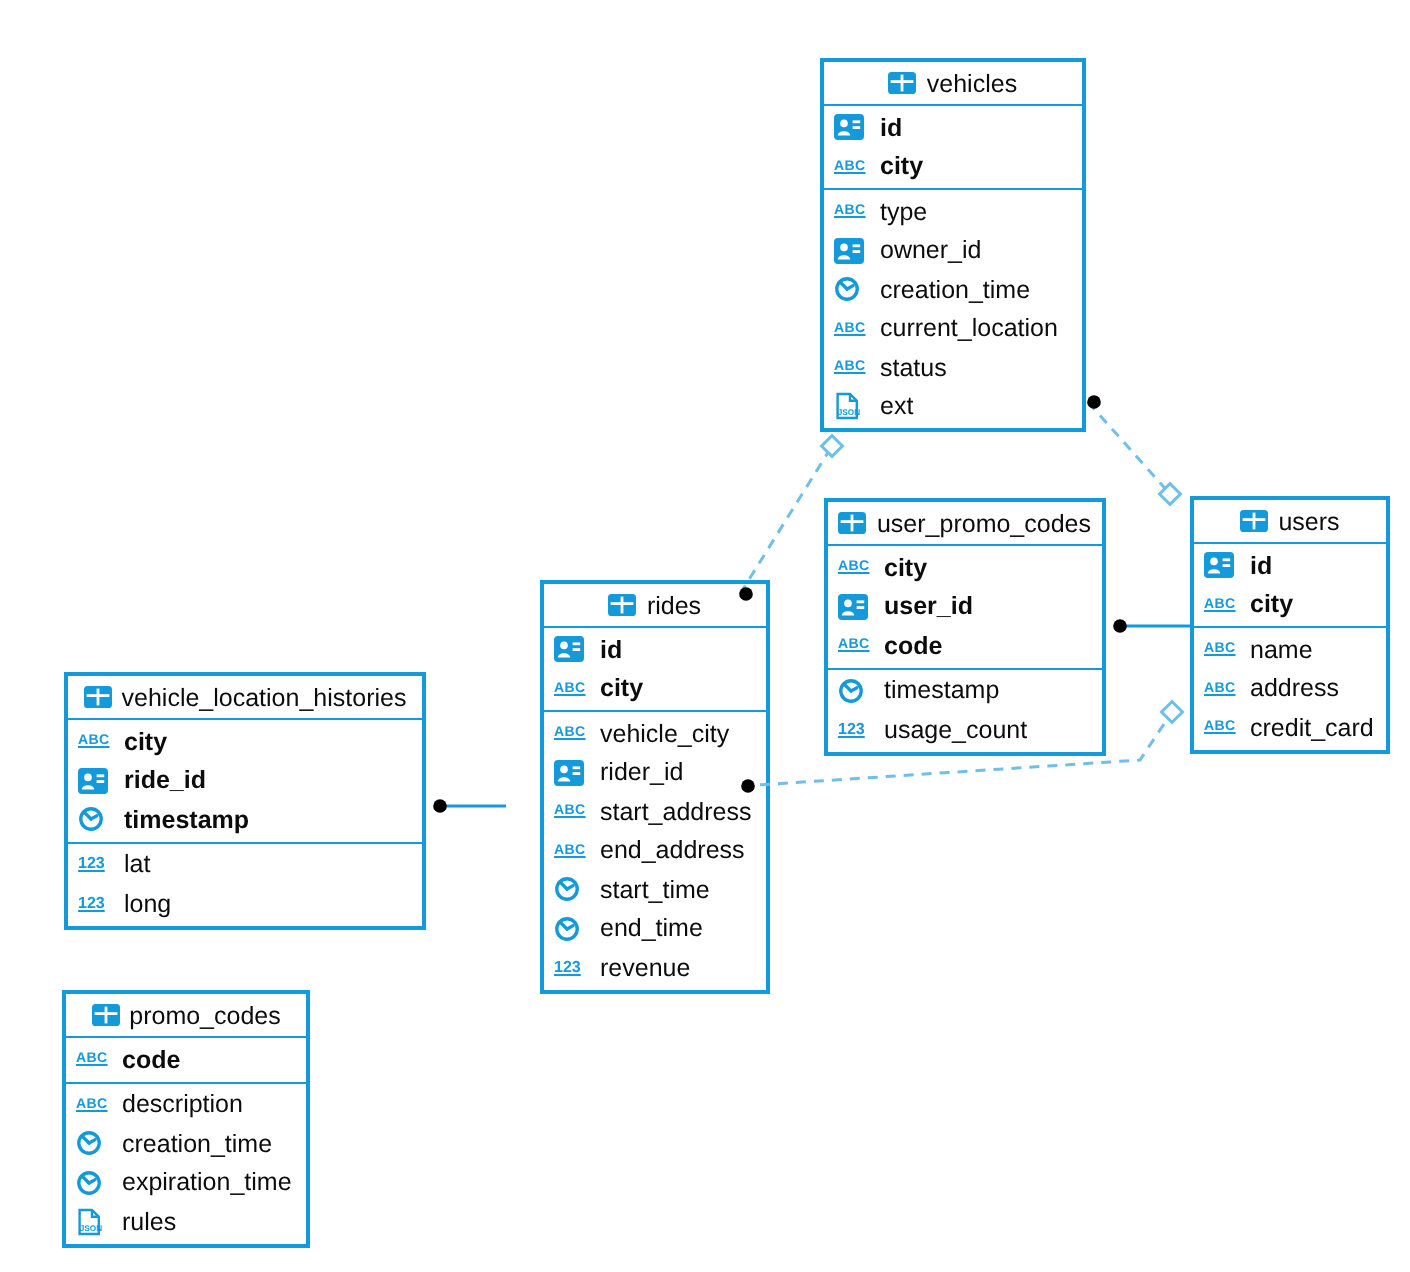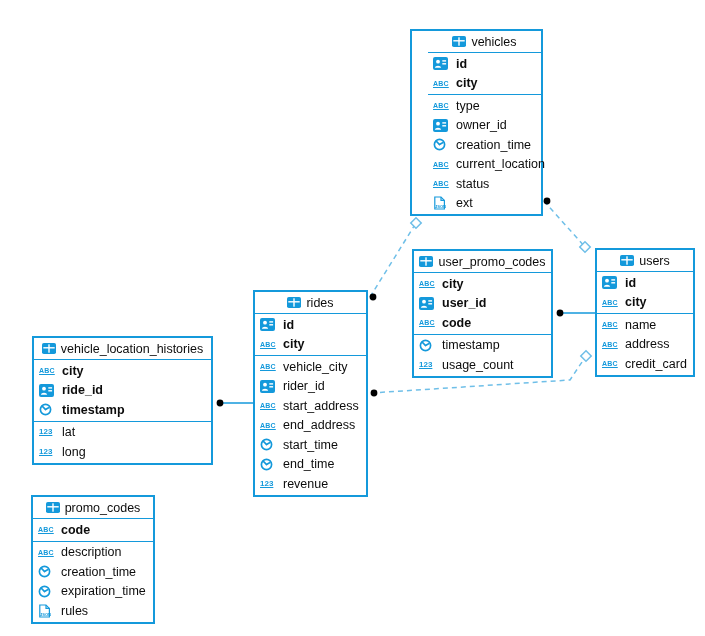--- a/index.html
+++ b/index.html
@@ -23,21 +23,21 @@
   .ic{width:18px;flex:0 0 18px;display:inline-flex;align-items:center;justify-content:flex-start;}
   .type-badge{color:var(--accent);font-weight:800;font-size:7px;letter-spacing:.2px;line-height:1;text-decoration:underline;}
   .type-badge.num{font-size:8px;font-weight:700;letter-spacing:0;}
   #wires{position:absolute;left:0;top:0;width:705px;height:636px;pointer-events:none;z-index:2;}
 </style>
 </head>
 <body>
 
 <div id="canvas" style="--accent: #1499db; --dash: #6fbfe8; --ink: #0c0c0c; background: rgb(255, 255, 255);">
   <div id="tables-layer">
-      <div class="tbl" style="left: 410px; top: 29px; width: 133px; padding-left: 16px;">
+      <div class="tbl" style="left: 410px; top: 29px; width: 133px;">
         <div class="tbl-head">
           <span class="ic" style="width:14px;flex:0 0 14px">
             <svg width="14" height="11" viewBox="0 0 14 11">
               <rect width="14" height="11" rx="1.8" fill="#1499db"></rect>
               <rect x="1.3" y="4.1" width="11.4" height="1.4" fill="#fff"></rect>
               <rect x="6.3" y="1.3" width="1.4" height="8.4" fill="#fff"></rect>
             </svg>
           </span>
           <span class="tbl-title">vehicles</span>
         </div>
@@ -215,21 +215,21 @@
             <span class="cname">address</span>
           </div>
           <div class="row">
             <span class="ic">
               <span class="type-badge">ABC</span>
             </span>
             <span class="cname">credit_card</span>
           </div>
         </div>
       </div>
-      <div class="tbl" style="left: 253px; top: 290px; width: 115px;">
+      <div class="tbl" style="left: 270px; top: 290px; width: 115px;">
         <div class="tbl-head">
           <span class="ic" style="width:14px;flex:0 0 14px">
             <svg width="14" height="11" viewBox="0 0 14 11">
               <rect width="14" height="11" rx="1.8" fill="#1499db"></rect>
               <rect x="1.3" y="4.1" width="11.4" height="1.4" fill="#fff"></rect>
               <rect x="6.3" y="1.3" width="1.4" height="8.4" fill="#fff"></rect>
             </svg>
           </span>
           <span class="tbl-title">rides</span>
         </div>

